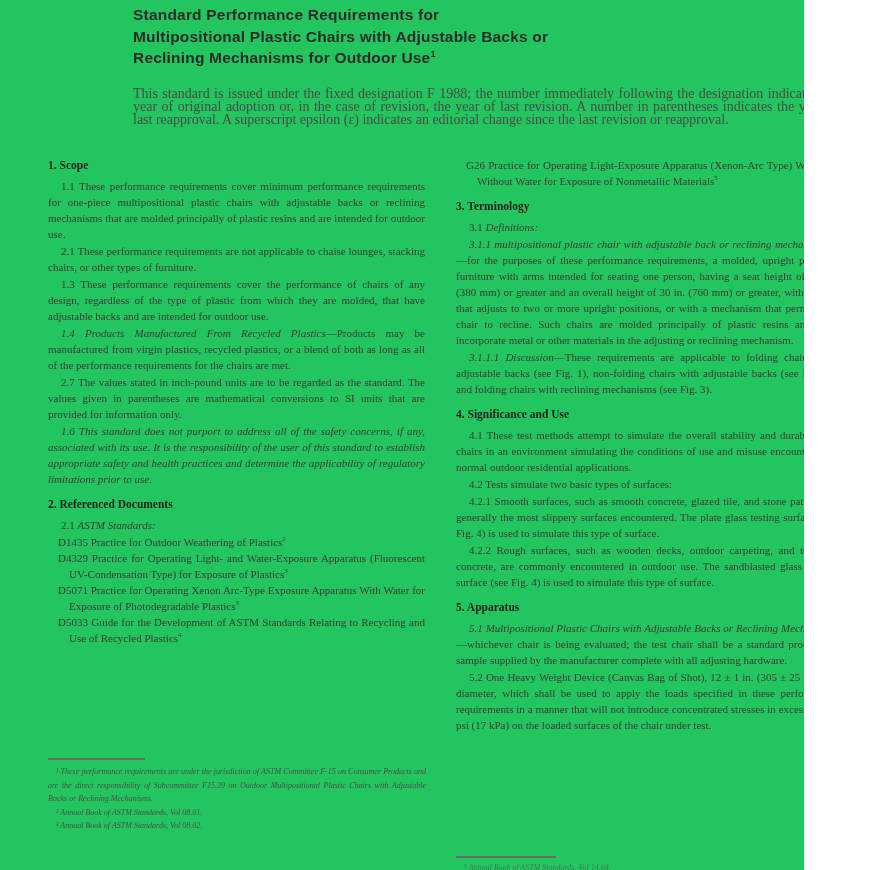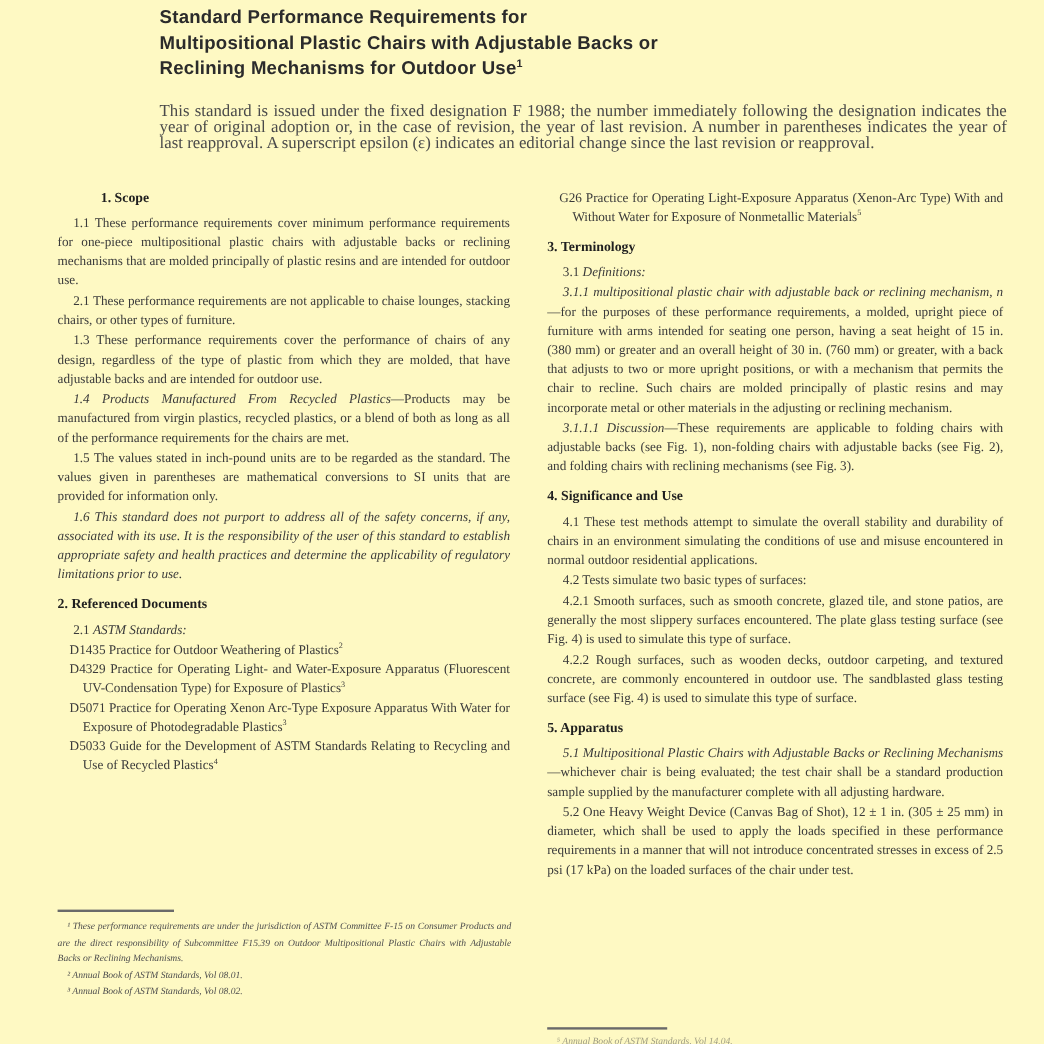--- a/index.html
+++ b/index.html
@@ -1,30 +1,30 @@
 <!DOCTYPE html>
 <html><head>
 <meta charset="utf-8">
 <style>
   html,body{margin:0;padding:0;background:#ffffff;}
-  .page{position:relative;width:870px;height:870px;background:#fef9c3;overflow:hidden;
+  .page{position:relative;width:804px;height:870px;background:#22c55e;overflow:hidden;
         font-family:"Liberation Serif",serif;color:#333;}
   .title{position:absolute;left:133px;top:4px;width:645px;
          font-family:"Liberation Sans",sans-serif;font-weight:bold;
          font-size:15.5px;line-height:21.5px;color:#2b2b2b;letter-spacing:.2px;}
   .title sup{font-size:9px;}
   .issuance{position:absolute;left:133px;top:88px;width:706px;margin:0;
             font-size:14px;line-height:12.8px;text-align:justify;color:#4a4a4a;}
   .col{position:absolute;top:157px;font-size:11px;line-height:16px;
        text-align:justify;color:#3a3a3a;}
   .col-left{left:48px;width:377px;}
   .col-right{left:456px;width:380px;}
   .col h3{font-size:11.5px;margin:9px 0 5px 0;color:#1f1f1f;text-align:left;
           font-family:"Liberation Serif",serif;}
-  .col h3.first{margin-top:0;margin-left:36px;}
+  .col h3.first{margin-top:0;}
   .col p{margin:0 0 1px 0;text-indent:13px;}
   .col p.ref{padding-left:21px;text-indent:-11px;margin-bottom:0;}
   .italic{font-style:italic;}
   sup{font-size:.62em;line-height:0;}
   .fn-divider{position:absolute;height:1.5px;background:#6a6a6a;}
   .fn-left{left:48px;top:758px;width:97px;}
   .fn-right{left:456px;top:856px;width:100px;}
   .footnotes{position:absolute;font-size:8px;line-height:13.5px;
              text-align:justify;color:#4d4d4d;font-style:italic;}
   .footnotes-left{left:48px;top:765px;width:378px;}
@@ -44,21 +44,21 @@
   </header>
 
   <p class="issuance">This standard is issued under the fixed designation F 1988; the number immediately following the designation indicates the year of original adoption or, in the case of revision, the year of last revision. A number in parentheses indicates the year of last reapproval. A superscript epsilon (ε) indicates an editorial change since the last revision or reapproval.</p>
 
   <div class="col col-left">
     <h3 class="first">1. Scope</h3>
     <p>1.1 These performance requirements cover minimum performance requirements for one-piece multipositional plastic chairs with adjustable backs or reclining mechanisms that are molded principally of plastic resins and are intended for outdoor use.</p>
     <p>2.1 These performance requirements are not applicable to chaise lounges, stacking chairs, or other types of furniture.</p>
     <p>1.3 These performance requirements cover the performance of chairs of any design, regardless of the type of plastic from which they are molded, that have adjustable backs and are intended for outdoor use.</p>
     <p><span class="italic">1.4 Products Manufactured From Recycled Plastics</span><span>—Products may be manufactured from virgin plastics, recycled plastics, or a blend of both as long as all of the performance requirements for the chairs are met.</span></p>
-    <p>1.5 The values stated in inch-pound units are to be regarded as the standard. The values given in parentheses are mathematical conversions to SI units that are provided for information only.</p>
+    <p>2.7 The values stated in inch-pound units are to be regarded as the standard. The values given in parentheses are mathematical conversions to SI units that are provided for information only.</p>
     <p class="italic">1.6 This standard does not purport to address all of the safety concerns, if any, associated with its use. It is the responsibility of the user of this standard to establish appropriate safety and health practices and determine the applicability of regulatory limitations prior to use.</p>
 
     <h3>2. Referenced Documents</h3>
     <p><span>2.1 </span><span class="italic">ASTM Standards:</span></p>
     <p class="ref"><span>D1435 Practice for Outdoor Weathering of Plastics</span><sup>2</sup></p>
     <p class="ref"><span>D4329 Practice for Operating Light- and Water-Exposure Apparatus (Fluorescent UV-Condensation Type) for Exposure of Plastics</span><sup>3</sup></p>
     <p class="ref"><span>D5071 Practice for Operating Xenon Arc-Type Exposure Apparatus With Water for Exposure of Photodegradable Plastics</span><sup>3</sup></p>
     <p class="ref"><span>D5033 Guide for the Development of ASTM Standards Relating to Recycling and Use of Recycled Plastics</span><sup>4</sup></p>
   </div>
 

